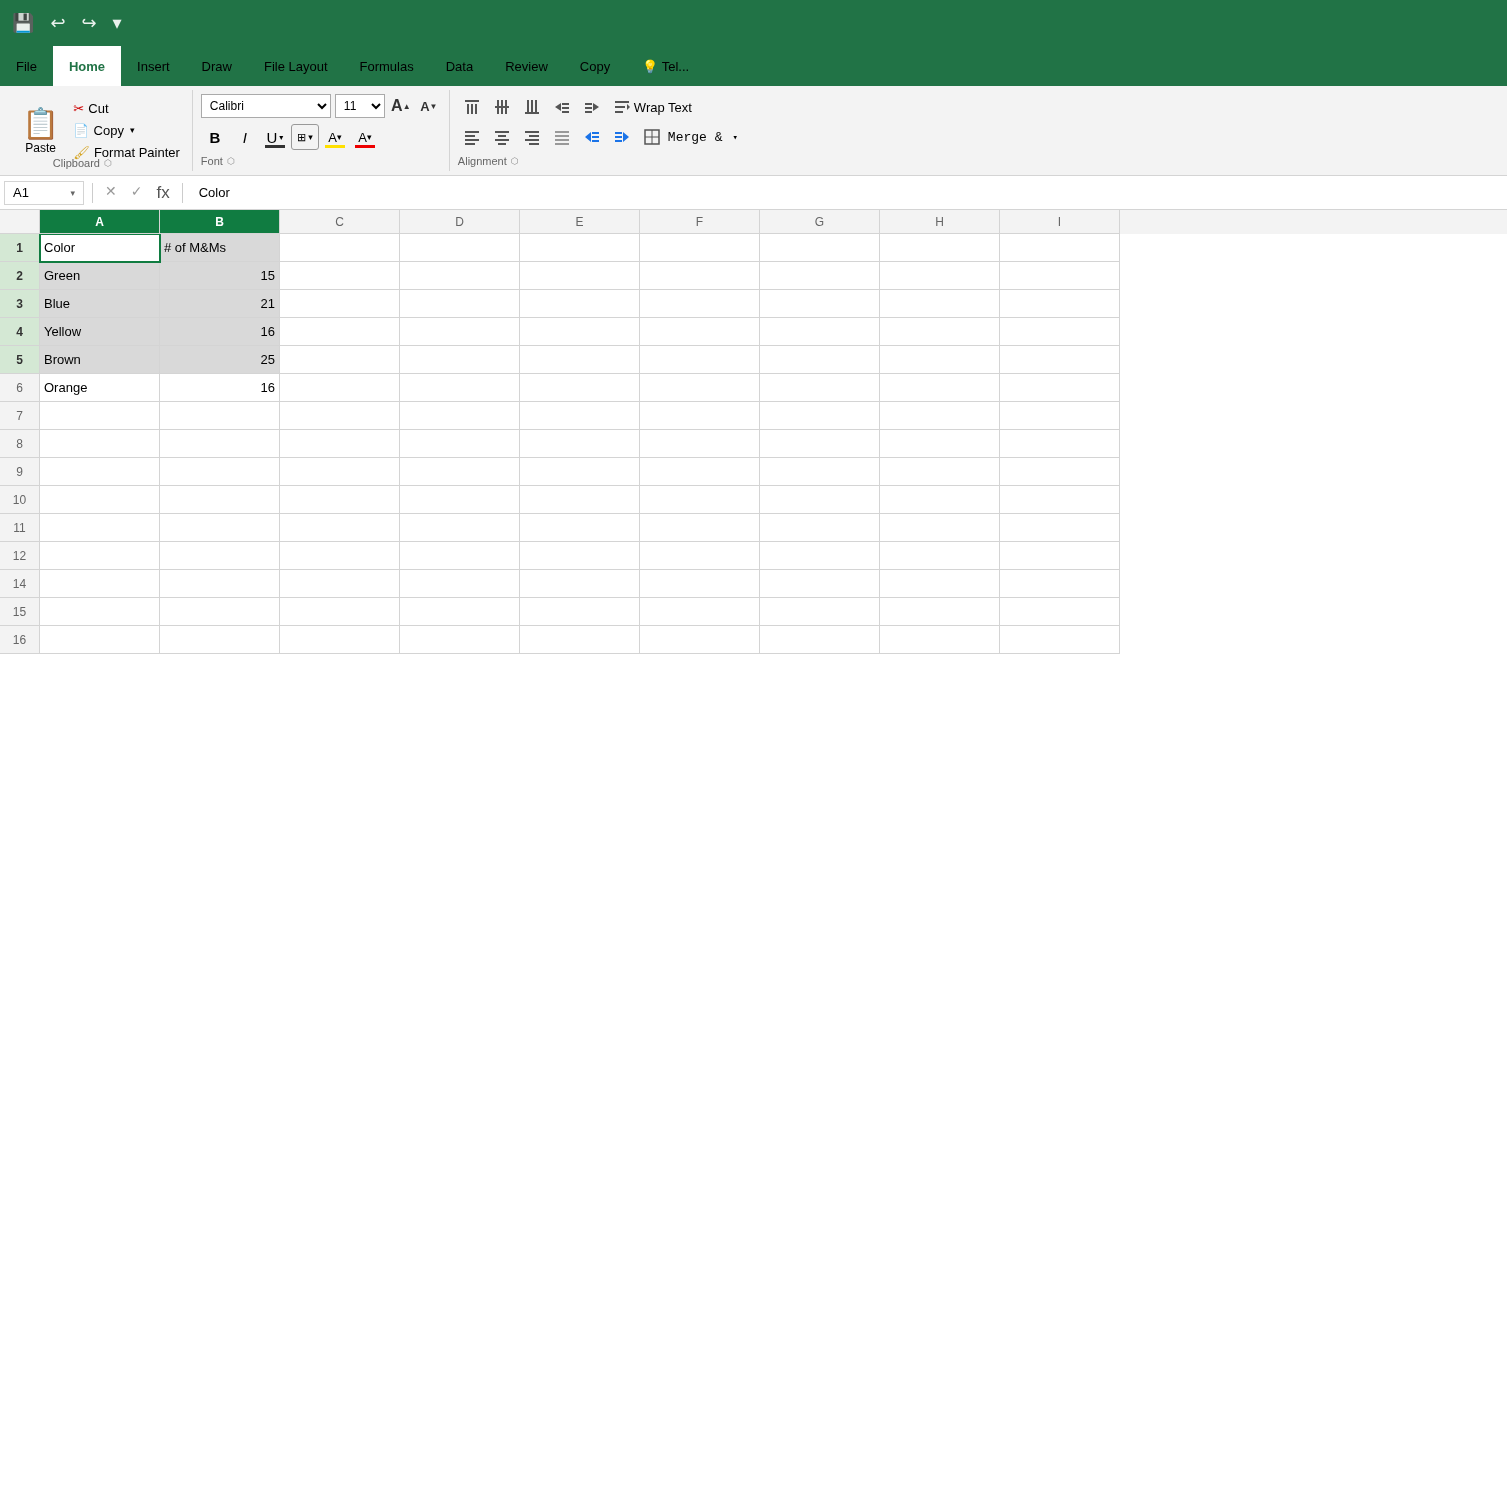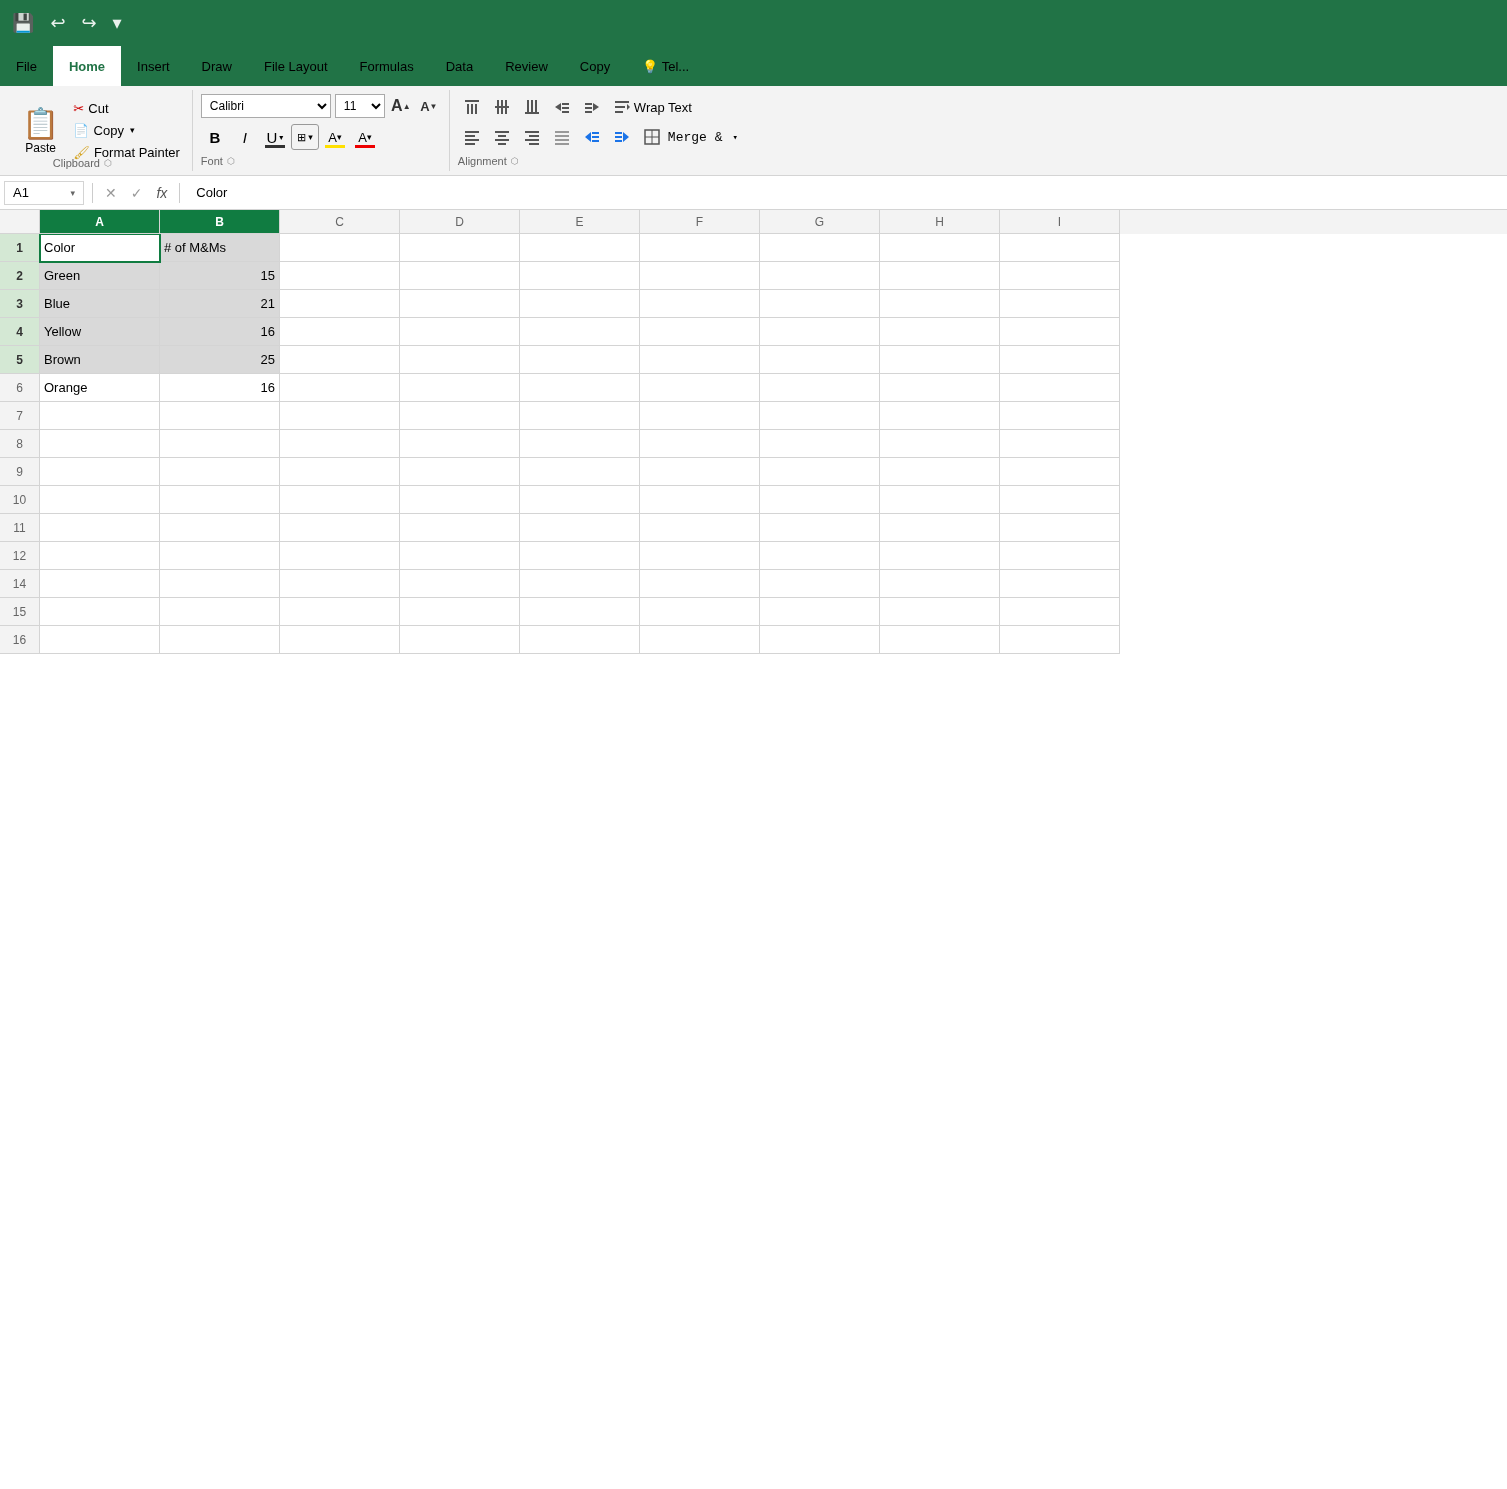--- a/index.html
+++ b/index.html
@@ -601,21 +601,21 @@
 
 <div class="formula-bar">
   <div class="cell-ref">
     <input class="cell-ref-input" value="A1" readonly="" style="">
     <span style="font-size:9px; color:#666;">▾</span>
   </div>
   <div style="width:1px; height:20px; background:#ccc; margin:0 4px;"></div>
   <div class="formula-icons">
     <span class="formula-icon" style="color:#999;">✕</span>
     <span class="formula-icon" style="color:#999;">✓</span>
-    <span class="formula-icon" style="font-style:italic; font-weight:500; color:#555; font-size:14px;">fx</span>
+    <span class="formula-icon" style="font-weight:500; color:#555; font-size:17px;">fx</span>
   </div>
   <div style="width:1px; height:20px; background:#ccc; margin:0 4px;"></div>
   <input class="formula-input" value="Color" readonly="" style="">
 </div>
 
 <div class="spreadsheet">
 
   <div class="col-headers">
     <div class="row-num-header"></div>
     <div class="col-header col-a selected">A</div>

